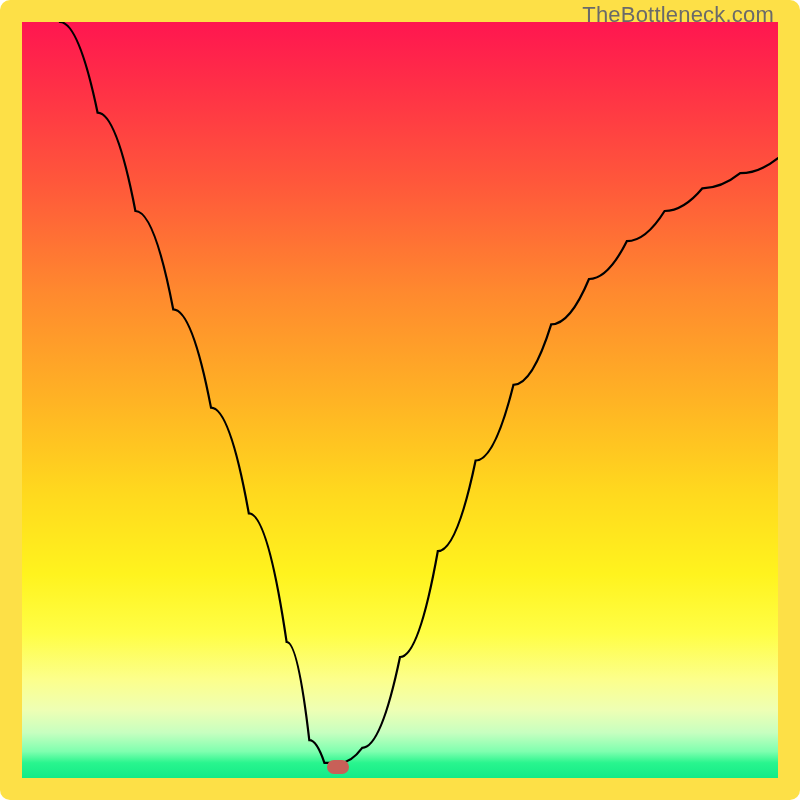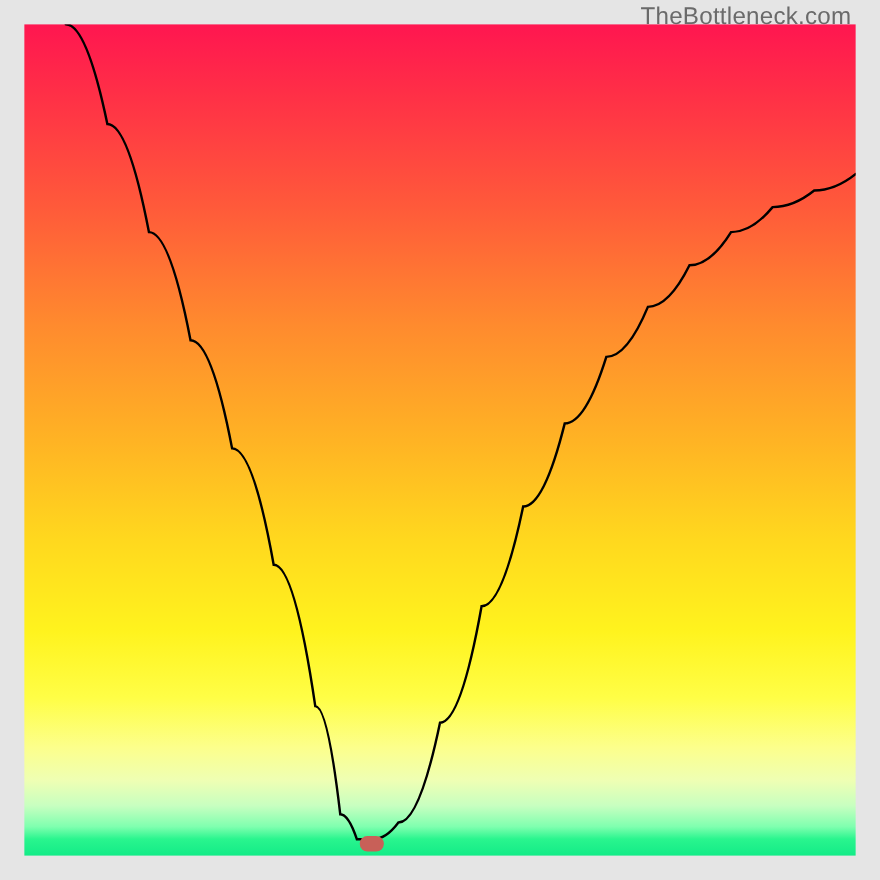--- a/index.html
+++ b/index.html
@@ -6,22 +6,23 @@
     margin: 0;
     padding: 0;
     width: 800px;
     height: 800px;
     overflow: hidden;
     font-family: Arial, Helvetica, sans-serif;
   }
   .frame {
     width: 800px;
     height: 800px;
-    background: #e5e5e5;
+    background: #fde047;
     position: relative;
+    border-radius: 10px;
   }
   .plot {
     position: absolute;
     left: 22px;
     top: 22px;
     width: 756px;
     height: 756px;
     overflow: hidden;
   }
   .gradient {

